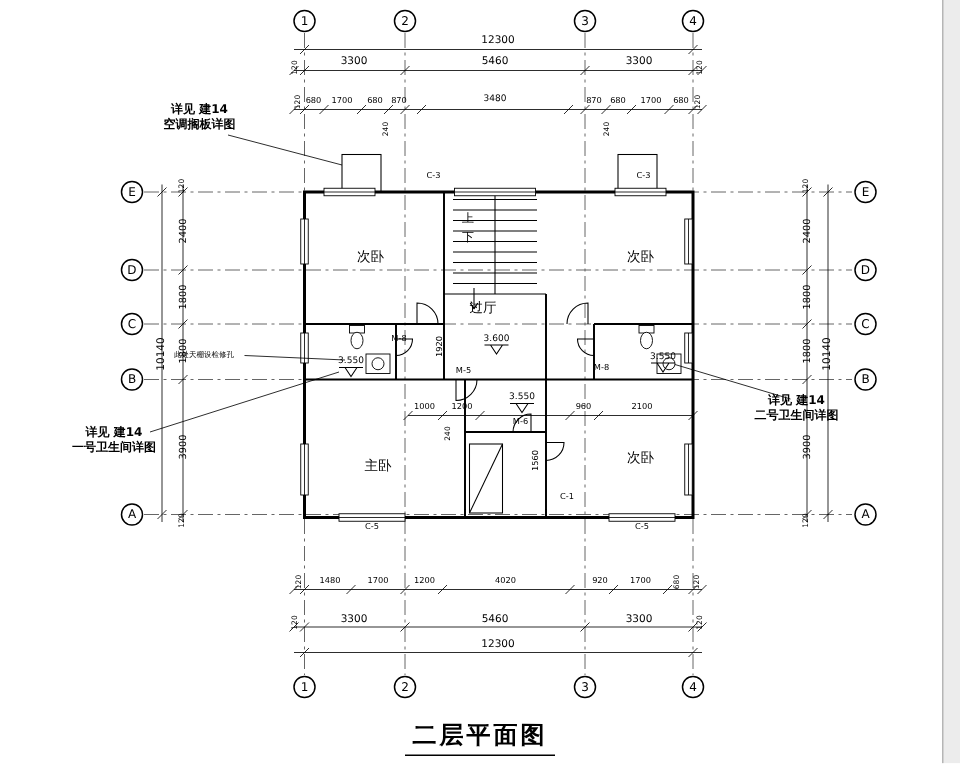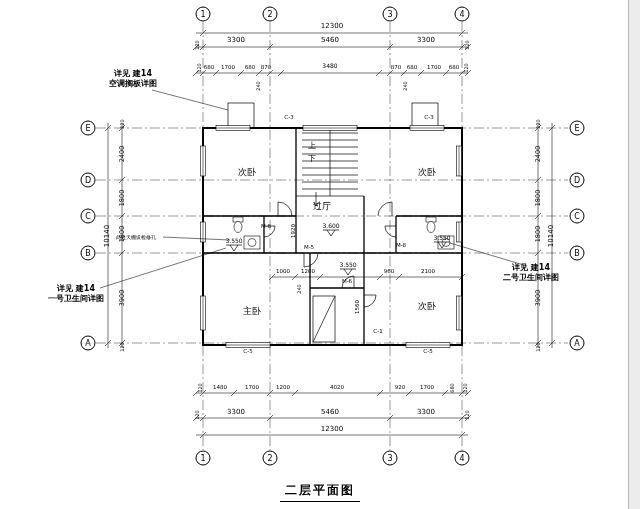--- a/index.html
+++ b/index.html
@@ -23,21 +23,21 @@
   .plan-label.rot  { transform:translate(-50%,-50%) rotate(-90deg); }
   .plan-label.bold { font-weight:bold; }
   .axis-marker {
     position:absolute; width:13px; height:13px; border:1px solid #000;
     border-radius:50%; transform:translate(-50%,-50%);
     display:flex; align-items:center; justify-content:center;
     font-size:8px; background:#fff; line-height:1;
   }
   .drawing-title {
     position:absolute; left:320px; top:492px; transform:translate(-50%,-50%);
-    font-weight:bold; font-size:12px; letter-spacing:2px;
+    font-weight:bold; font-size:16px; letter-spacing:2px;
     border-bottom:1.5px solid #000; padding:0 5px 2px;
   }
   .right-strip {
     position:absolute; left:628px; top:0; width:12px; height:509px;
     background:#ececec; border-left:1px solid #b5b5b5;
   }
 </style>
 </head>
 <body>
 

